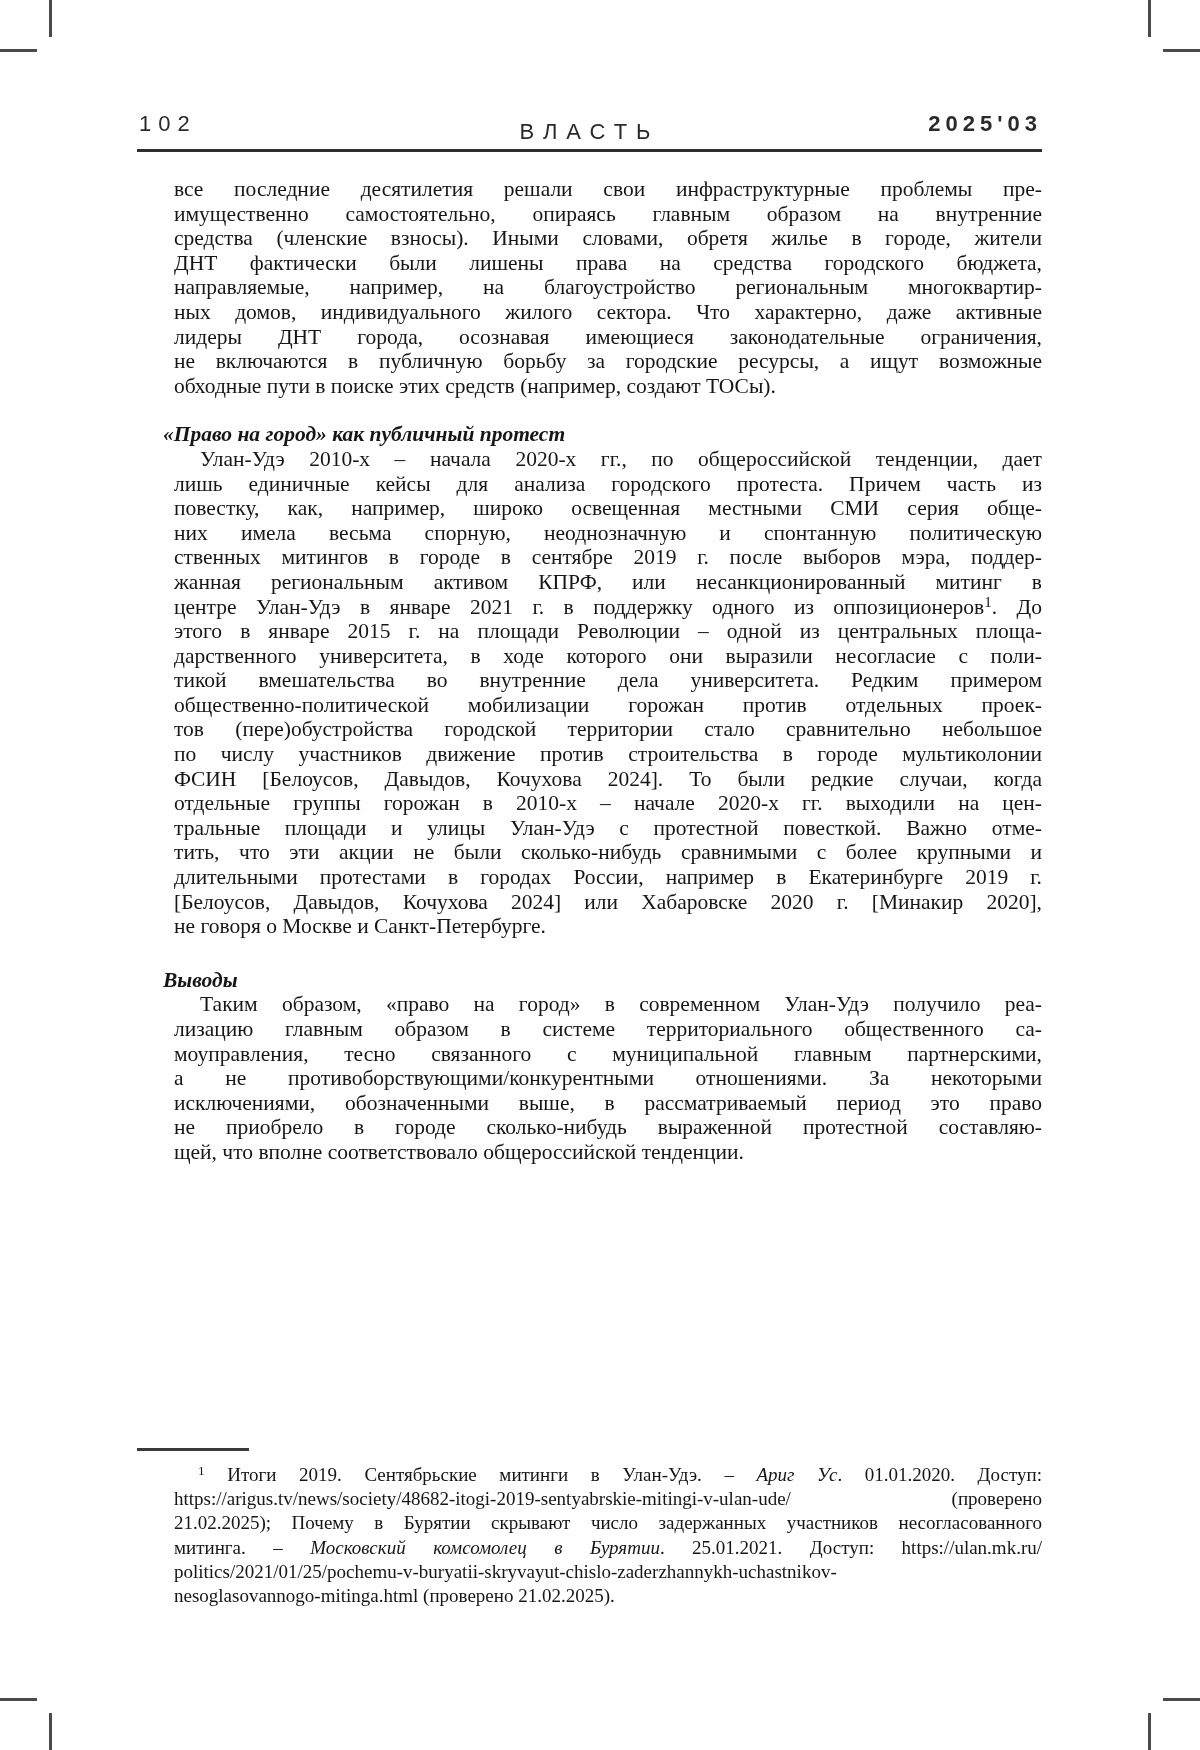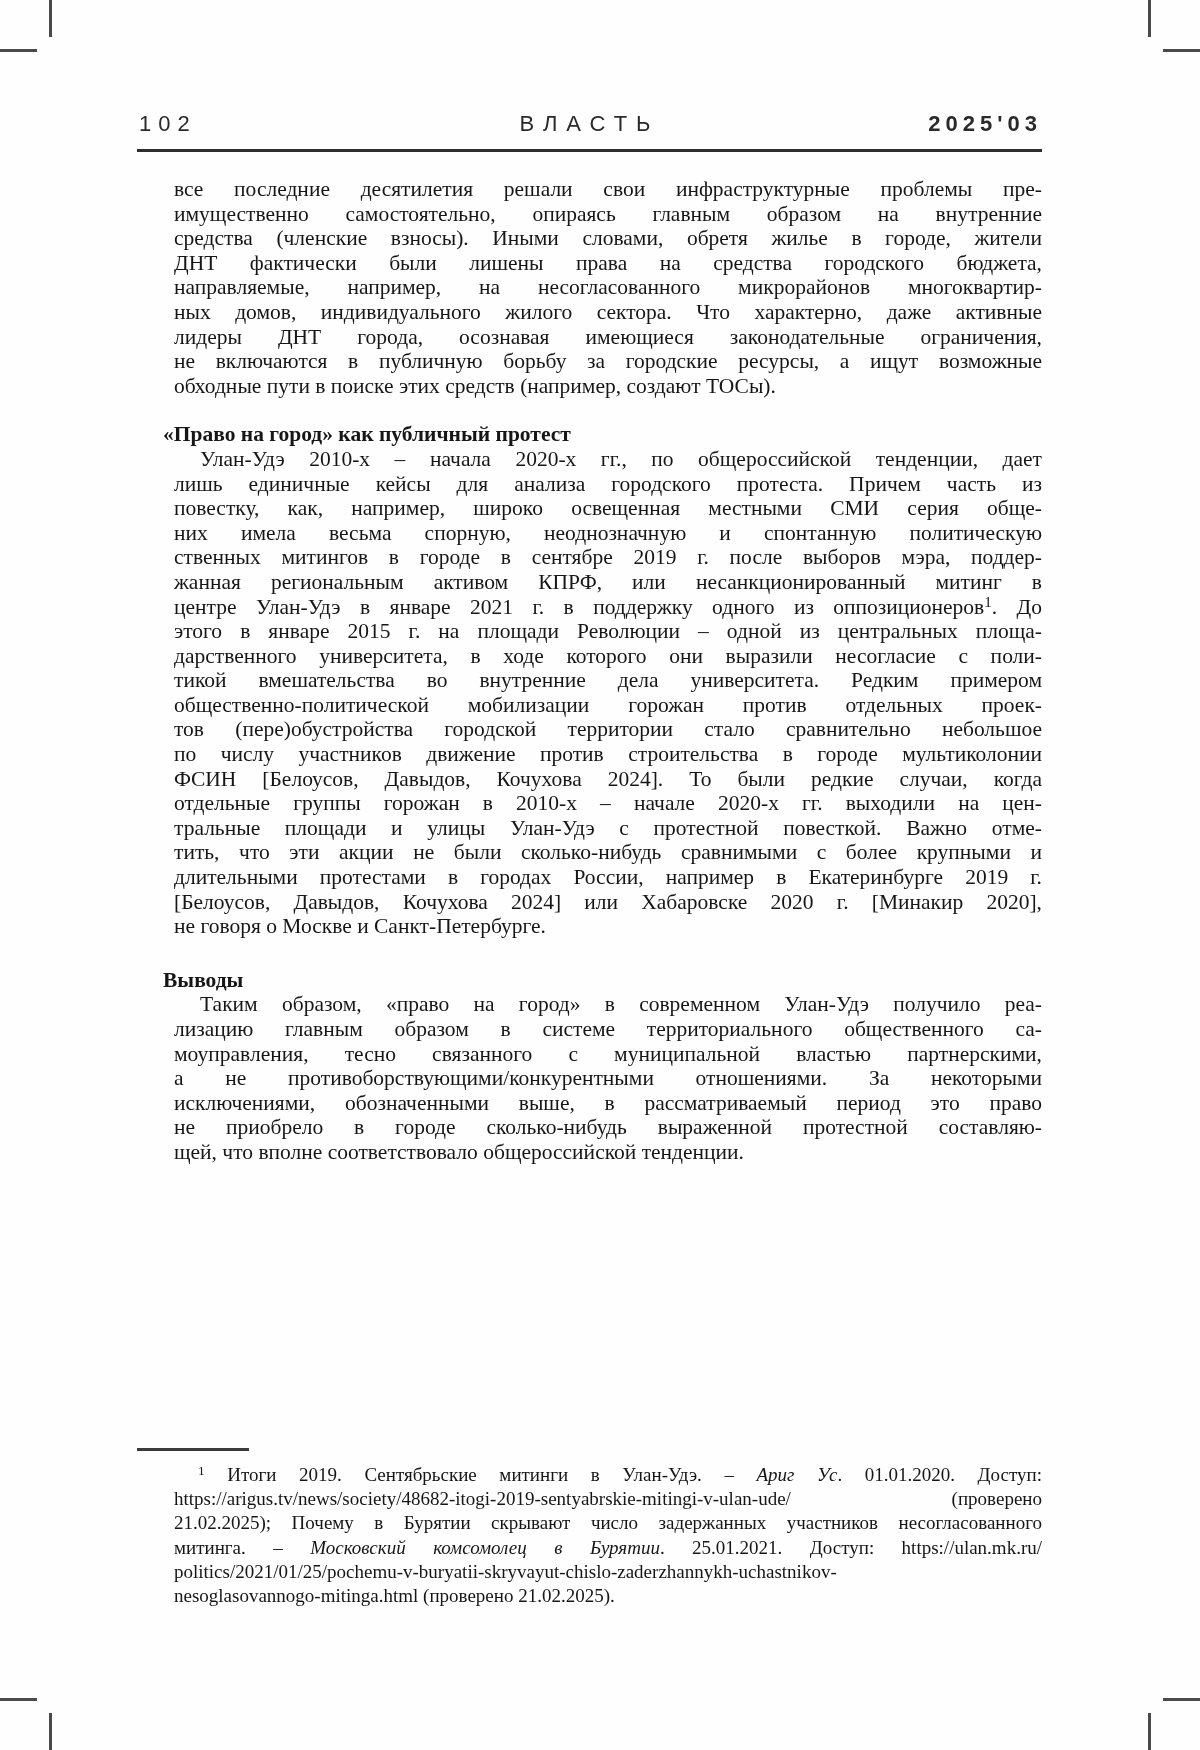--- a/index.html
+++ b/index.html
@@ -25,36 +25,36 @@
 
   .content{position:absolute;left:137px;width:905px;top:0;}
 
   .running-header{
     position:absolute;top:111px;left:0;width:100%;
     font-family:"Liberation Sans","DejaVu Sans",sans-serif;
     font-size:22px;font-weight:500;color:#2a2a2a;
     height:28px;
   }
   .rh-left{position:absolute;left:2px;letter-spacing:7px;}
-  .rh-center{position:absolute;left:50%;transform:translateX(-50%);letter-spacing:9px;}
+  .rh-center{position:absolute;left:50%;transform:translateX(-50%);letter-spacing:9px;margin-top:8px;}
   .rh-right{position:absolute;right:0;letter-spacing:5px;font-weight:bold;}
   .header-rule{position:absolute;top:149px;left:0;width:100%;height:3px;background:#2e2e2e;}
 
   .body-text{position:absolute;top:177px;left:0;width:100%;
     font-size:21.5px;line-height:24.6px;}
   .tline{
     text-align:justify;text-align-last:justify;
     text-justify:inter-word;
     white-space:normal;
     margin-left:37px;
   }
   .tline.last{text-align-last:left;}
   .indent-first .tline:first-child{padding-left:26px;}
   .sec-heading{
-    font-weight:bold;padding-left:26px;
+    font-weight:bold;padding-left:26px;font-style:italic;
   }
   .sec-2 .sec-heading{margin-top:24px;}
   .sec-3 .sec-heading{margin-top:29px;}
   sup{font-size:70%;line-height:0;vertical-align:baseline;position:relative;top:-0.45em;}
 
   .footnote{position:absolute;top:1448px;left:0;width:100%;}
   .footnote-rule{width:112px;height:3px;background:#3a3a3a;margin-bottom:12px;}
   .footnote-text{font-size:19px;line-height:24.2px;}
   .footnote-text .tline:first-child{padding-left:24px;}
   em{font-style:italic;}
@@ -83,21 +83,21 @@
     <div class="header-rule"></div>
 
     <div class="body-text">
 
       <div class="section sec-1">
         <div class="lines">
             <div class="tline">все последние десятилетия решали свои инфраструктурные проблемы пре-</div>
             <div class="tline">имущественно самостоятельно, опираясь главным образом на внутренние</div>
             <div class="tline">средства (членские взносы). Иными словами, обретя жилье в городе, жители</div>
             <div class="tline">ДНТ фактически были лишены права на средства городского бюджета,</div>
-            <div class="tline">направляемые, например, на несогласованного микрорайонов многоквартир-</div>
+            <div class="tline">направляемые, например, на благоустройство региональным многоквартир-</div>
             <div class="tline">ных домов, индивидуального жилого сектора. Что характерно, даже активные</div>
             <div class="tline">лидеры ДНТ города, осознавая имеющиеся законодательные ограничения,</div>
             <div class="tline">не включаются в публичную борьбу за городские ресурсы, а ищут возможные</div>
             <div class="tline last">обходные пути в поиске этих средств (например, создают ТОСы).</div>
           </div>
       </div>
 
       <div class="section sec-2">
         <div class="sec-heading">«Право на город» как публичный протест</div>
         <div class="lines indent-first">
@@ -122,21 +122,21 @@
             <div class="tline">[Белоусов, Давыдов, Кочухова 2024] или Хабаровске 2020 г. [Минакир 2020],</div>
             <div class="tline last">не говоря о Москве и Санкт-Петербурге.</div>
           </div>
       </div>
 
       <div class="section sec-3">
         <div class="sec-heading">Выводы</div>
         <div class="lines indent-first">
             <div class="tline">Таким образом, «право на город» в современном Улан-Удэ получило реа-</div>
             <div class="tline">лизацию главным образом в системе территориального общественного са-</div>
-            <div class="tline">моуправления, тесно связанного с муниципальной властью партнерскими,</div>
+            <div class="tline">моуправления, тесно связанного с муниципальной главным партнерскими,</div>
             <div class="tline">а не противоборствующими/конкурентными отношениями. За некоторыми</div>
             <div class="tline">исключениями, обозначенными выше, в рассматриваемый период это право</div>
             <div class="tline">не приобрело в городе сколько-нибудь выраженной протестной составляю-</div>
             <div class="tline last">щей, что вполне соответствовало общероссийской тенденции.</div>
           </div>
       </div>
 
     </div>
 
     <div class="footnote">

